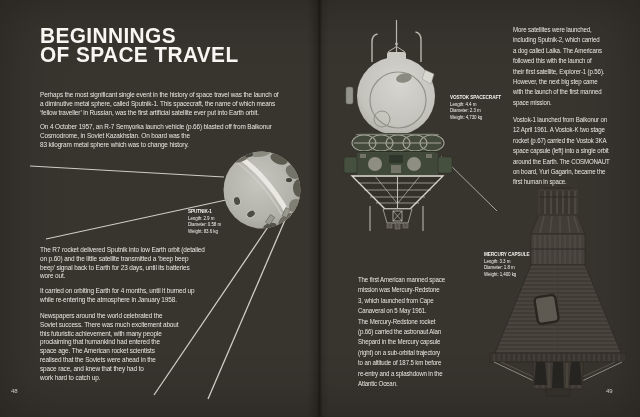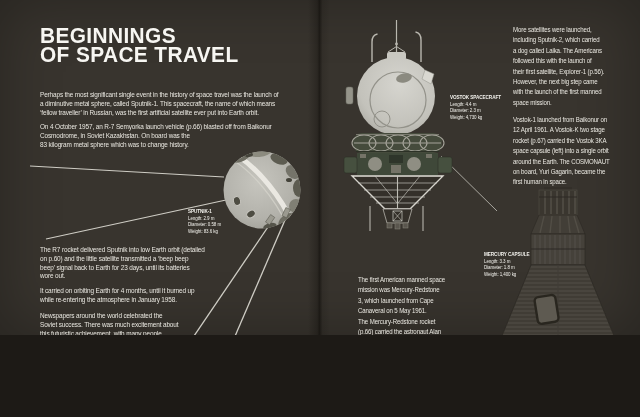--- a/index.html
+++ b/index.html
@@ -1,17 +1,17 @@
 <!DOCTYPE html>
 <html><head>
 <meta charset="utf-8">
 <style>
   html,body{margin:0;padding:0;background:#1d1a16;}
   #spread{
-    position:relative;width:640px;height:335px;overflow:hidden;
+    position:relative;width:640px;height:417px;overflow:hidden;
     background:#38342e;
     font-family:"Liberation Sans",sans-serif;
     box-shadow:inset 0 0 60px rgba(0,0,0,.30);
   }
   #gutter{
     position:absolute;left:308px;top:0;width:22px;height:417px;pointer-events:none;
     background:linear-gradient(90deg,rgba(0,0,0,0) 0%,rgba(10,8,5,.28) 42%,rgba(10,8,5,.55) 52%,rgba(10,8,5,.12) 66%,rgba(0,0,0,0) 100%);
   }
   svg{position:absolute;left:0;top:0;}
   .txt{position:absolute;white-space:pre;color:#e9e7e0;transform-origin:0 0;}

